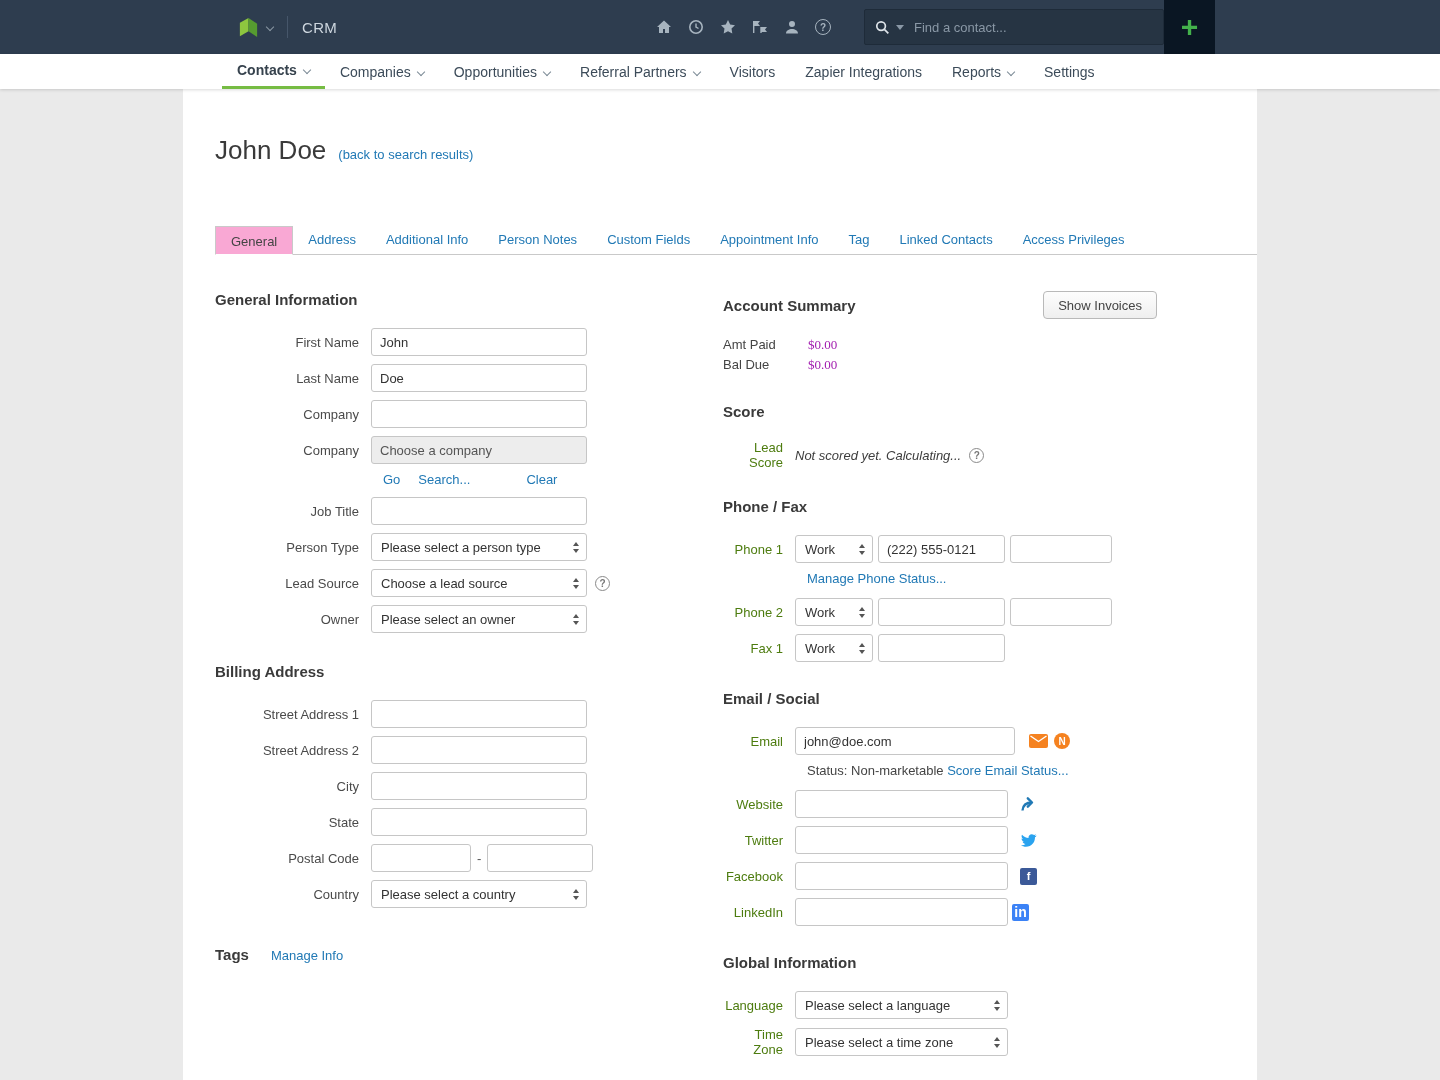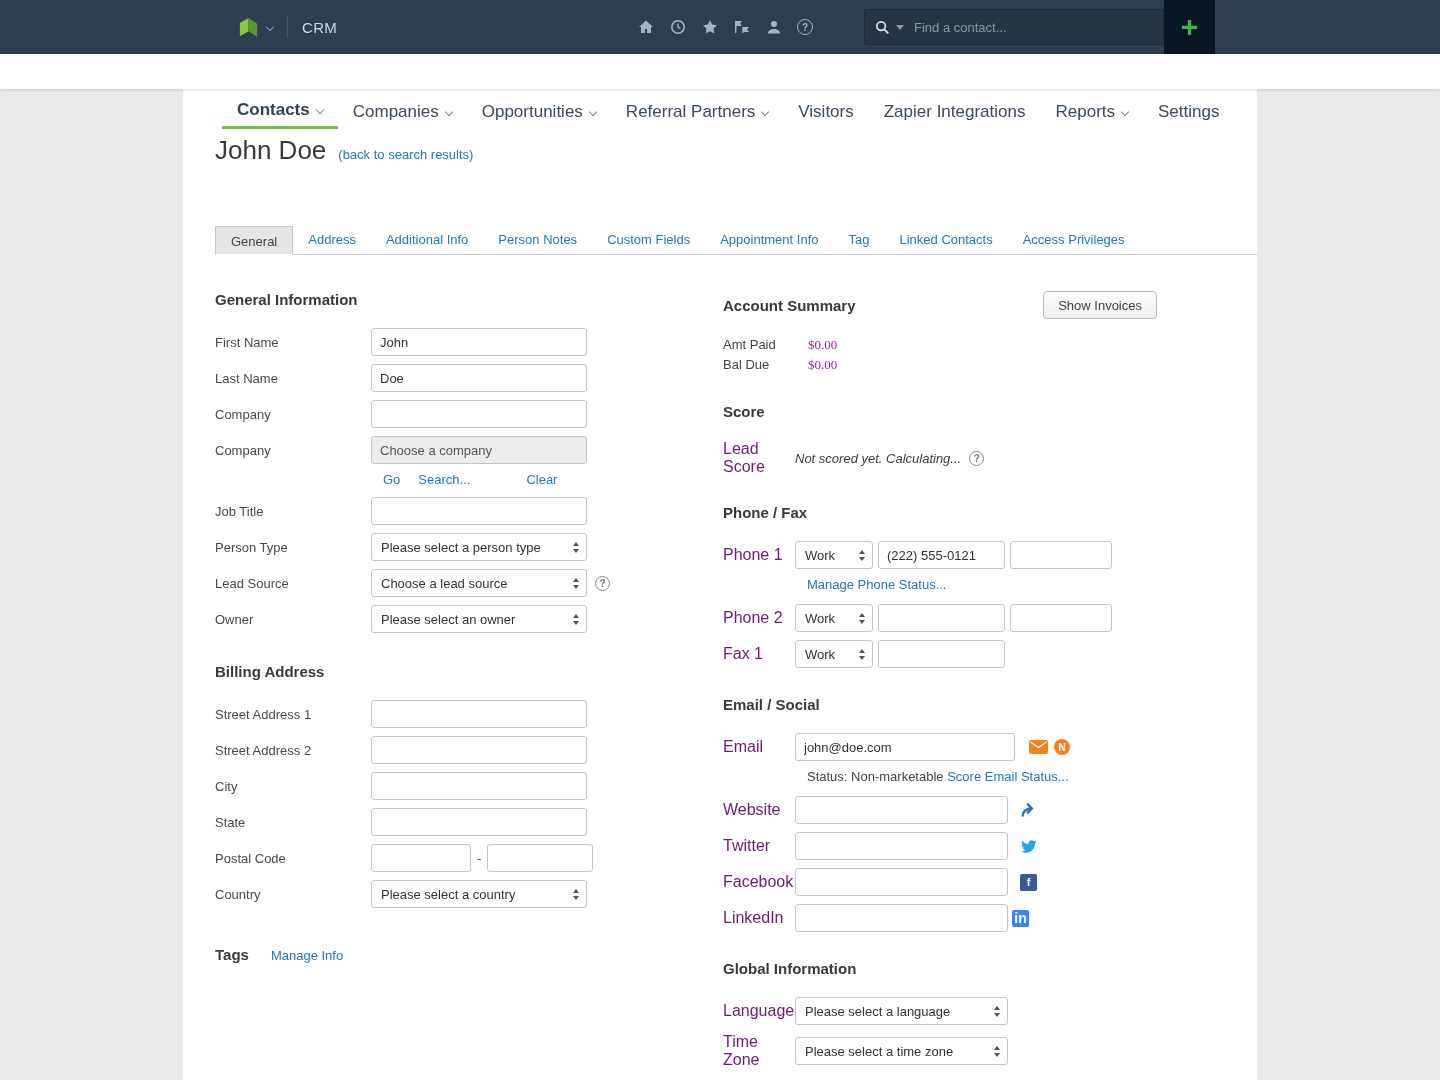--- a/index.html
+++ b/index.html
@@ -14,63 +14,63 @@
   .brand .chev { color:#8a97a3; margin-left:7px; }
   .divider { width:1px; height:22px; background:#46566a; margin:0 14px; }
   .app-label { color:#cdd6de; font-size:15px; letter-spacing:.3px; }
   .spacer { flex:1; }
   .nav-icons { display:flex; align-items:center; gap:14px; margin-right:33px; }
   .nav-icons .nico { width:18px; height:18px; display:flex; align-items:center; justify-content:center; cursor:pointer; }
   .nav-icons svg { fill:#a7b4bf; }
   .help-circ { width:16px; height:16px; border:1.5px solid #a7b4bf; border-radius:50%;
     color:#a7b4bf; font-size:10px; font-weight:bold; display:flex; align-items:center; justify-content:center; }
   .searchbox { width:300px; height:36px; background:#263443; border:1px solid #1e2b39;
-    border-radius:2px; display:flex; align-items:center; padding:0 10px;margin-left:18px; }
+    border-radius:2px; display:flex; align-items:center; padding:0 10px; }
   .searchbox input { flex:1; background:transparent; border:none; outline:none;
     color:#cfd6dc; font-size:13px; margin-left:10px; font-family:inherit; }
   .searchbox input::placeholder { color:#8a98a6; }
   .caret { width:0; height:0; border-left:4px solid transparent; border-right:4px solid transparent;
     border-top:5px solid #8a98a6; margin-left:6px; }
   .add-block { width:51px; height:54px; background:#0a1623; display:flex; align-items:center;
     justify-content:center; color:#43b14b; font-size:30px; font-weight:bold; cursor:pointer; line-height:1; }
 
   
   .chev { width:6px; height:6px; border-right:1.5px solid currentColor; border-bottom:1.5px solid currentColor;
     transform:rotate(45deg); display:inline-block; margin-left:7px; vertical-align:2px; }
 
   
   .subnav { height:35px; background:#fff; display:flex; padding-left:222px;
     box-shadow:0 1px 3px rgba(0,0,0,.15); position:relative; z-index:5; }
-  .nav-item { display:flex; align-items:center; padding:0 15px; font-size:17px; color:#3c4b59;
-    height:35px; cursor:pointer;margin-top:40px; }
+  .nav-item { display:flex; align-items:center; padding:0 15px; font-size:14px; color:#3c4b59;
+    height:35px; cursor:pointer; }
   .nav-item .chev { color:#7b8a96; }
   .nav-item.active { border-bottom:3px solid #76bc43; color:#36424d; font-weight:bold; }
 
   
   .card { margin-left:183px; width:1074px; min-height:991px; background:#fff; position:relative; }
   .title-row { padding:46px 0 0 32px; display:flex; align-items:baseline; }
   .page-title { font-size:26px; color:#3a3a3a; font-weight:normal; }
   .back-link { font-size:13px; color:#2179b5; margin-left:12px; }
 
   
   .tabs { display:flex; margin:36px 0 0 32px; width:1042px; border-bottom:1px solid #c9c9c9; align-items:flex-end; }
   .tab { padding:0 15px; height:29px; line-height:29px; font-size:13px; color:#2179b5; cursor:pointer; }
-  .tab.active { background:#e5e5e5; border:1px solid #c9c9c9; border-bottom:1px solid #fff;
+  .tab.active { background:#f9a8d4; border:1px solid #c9c9c9; border-bottom:1px solid #fff;
     margin-bottom:-1px; color:#444;margin-top:24px; }
 
   
   .content { display:flex; padding:36px 32px 0 32px; }
   .col-left { width:508px; flex-shrink:0; }
   .col-right { width:434px; }
 
   h2.sec { font-size:15px; color:#3a3a3a; font-weight:bold; margin-bottom:20px; }
 
   .form-row { display:flex; align-items:center; margin-bottom:8px; }
-  .flabel { width:156px; padding-right:12px; font-size:13px; color:#4a4a4a; flex-shrink:0; }
-  .rlabel { width:72px; padding-right:12px; font-size:16px; color:#701a75; flex-shrink:0; }
+  .flabel { width:156px; text-align:right; padding-right:12px; font-size:13px; color:#4a4a4a; flex-shrink:0; }
+  .rlabel { width:72px; text-align:right; padding-right:12px; font-size:13px; color:#4d7c0f; flex-shrink:0; }
 
   .ti { height:28px; border:1px solid #c6c6c6; border-radius:3px; padding:0 8px;
     font-size:13px; color:#333; font-family:inherit; background:#fff; }
   .w216{width:216px} .w127{width:127px} .w102{width:102px} .w100{width:100px}
   .w106{width:106px} .w220{width:220px} .w213{width:213px}
   .chooser { background:#ededed; color:#555; }
 
   .sel { height:28px; border:1px solid #c6c6c6; border-radius:3px; background:#fff;
     display:inline-flex; align-items:center; justify-content:space-between;
     padding:0 7px 0 9px; font-size:13px; color:#333; cursor:pointer; flex-shrink:0; }

